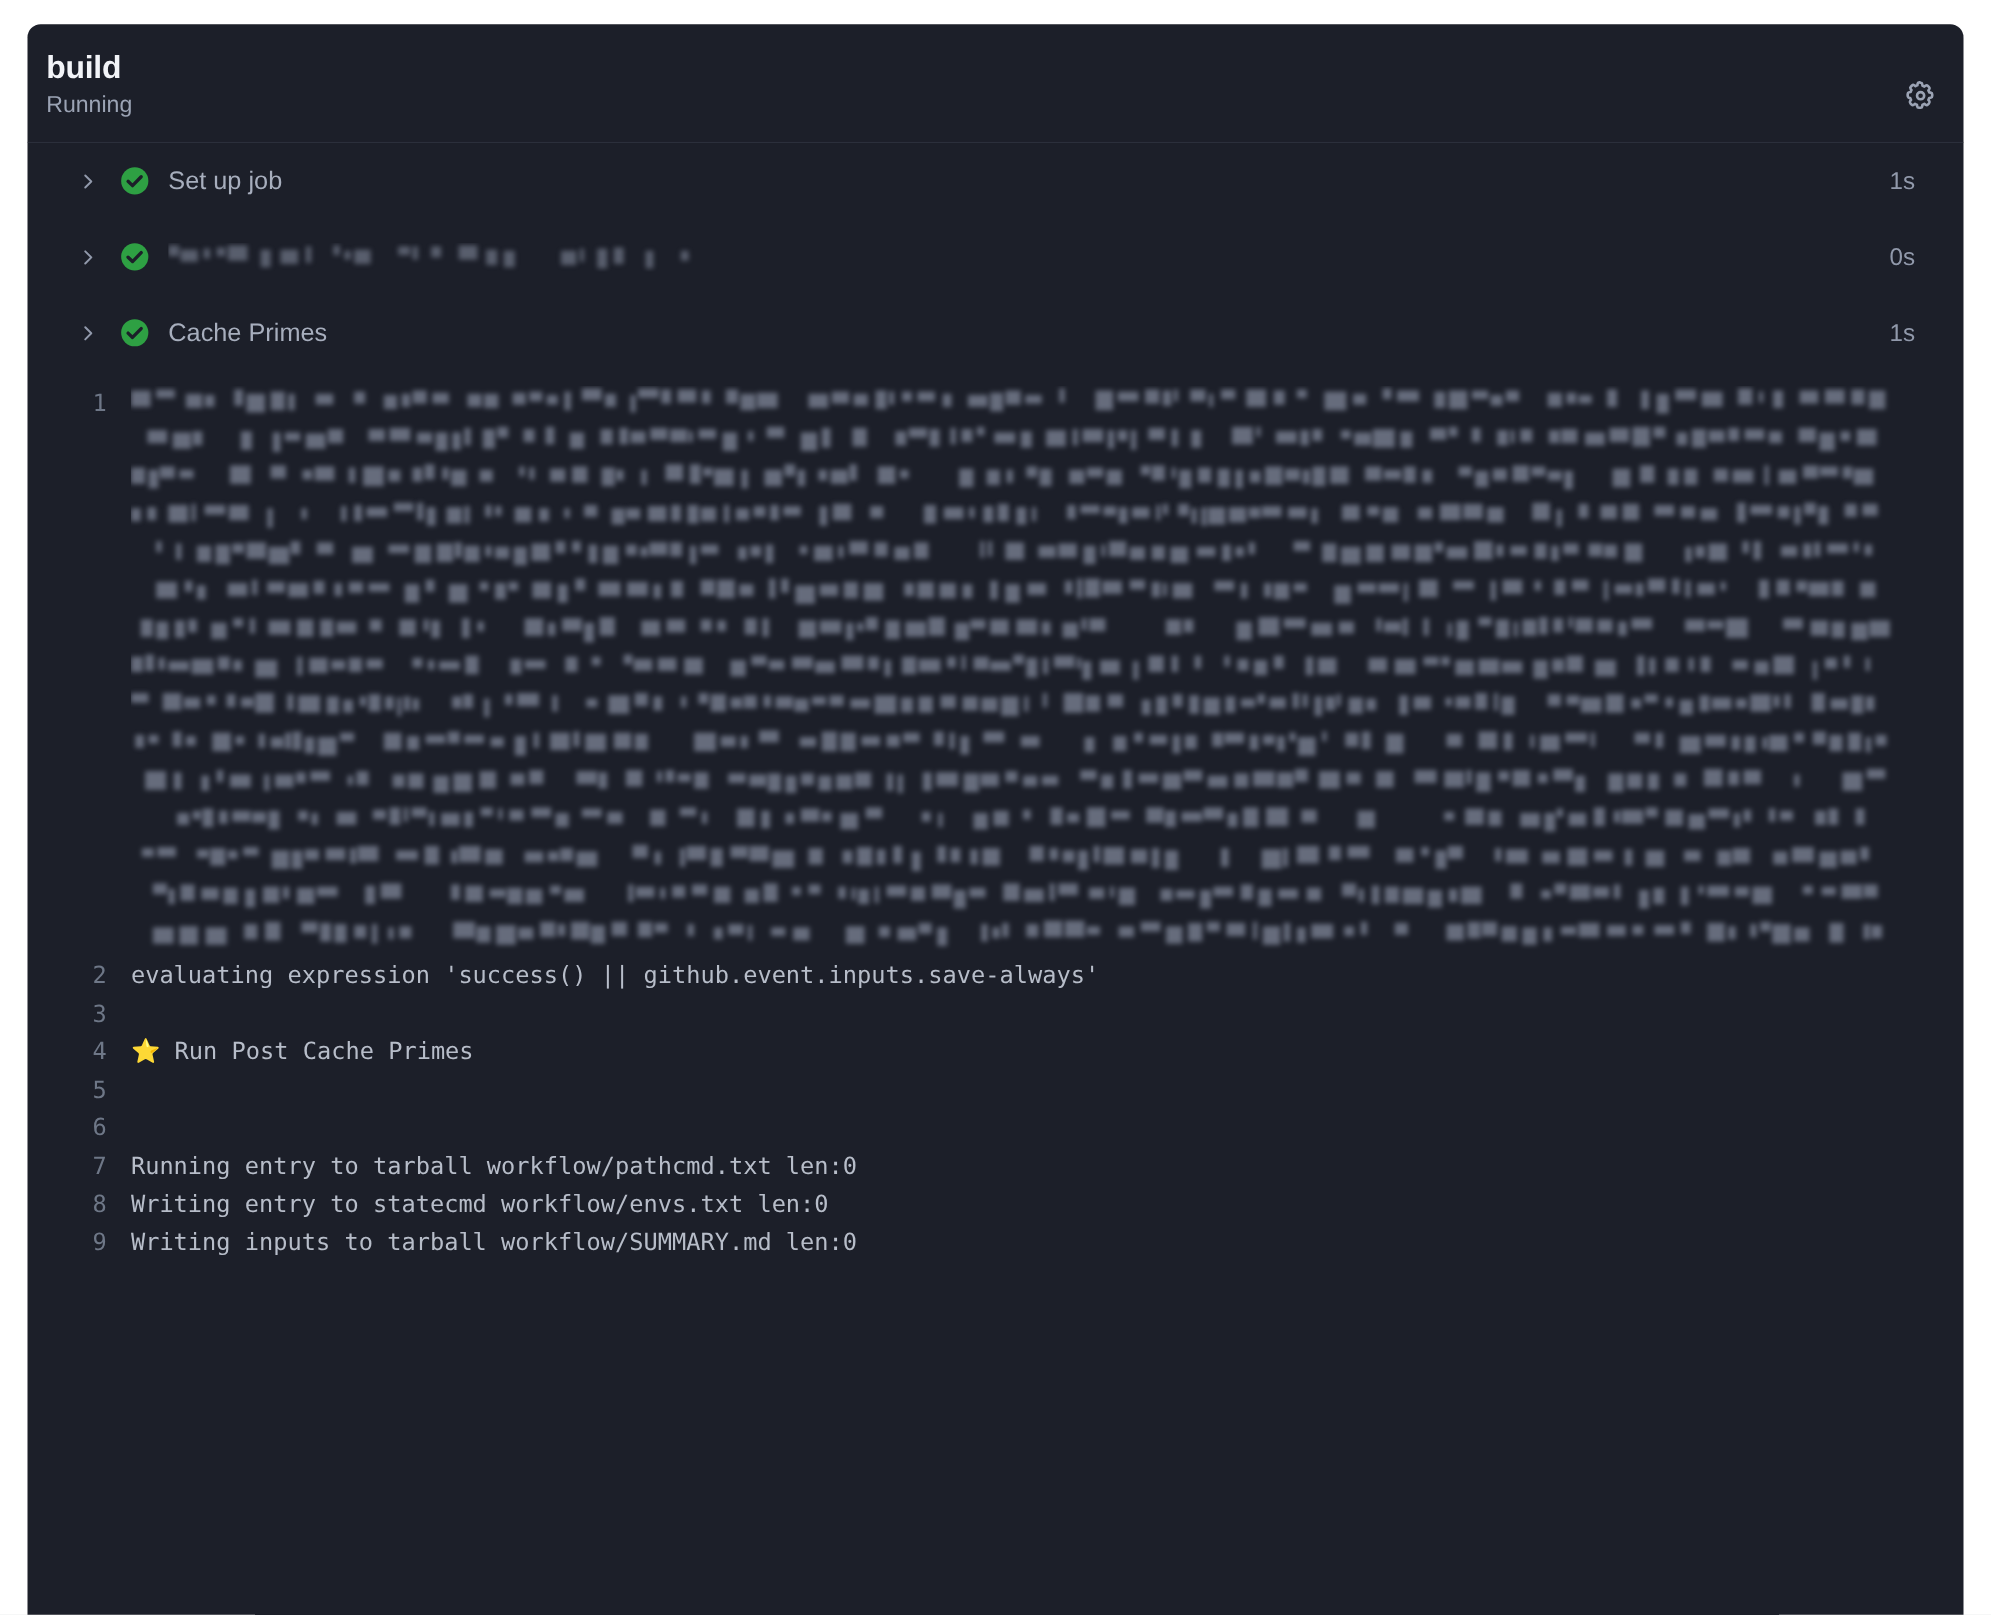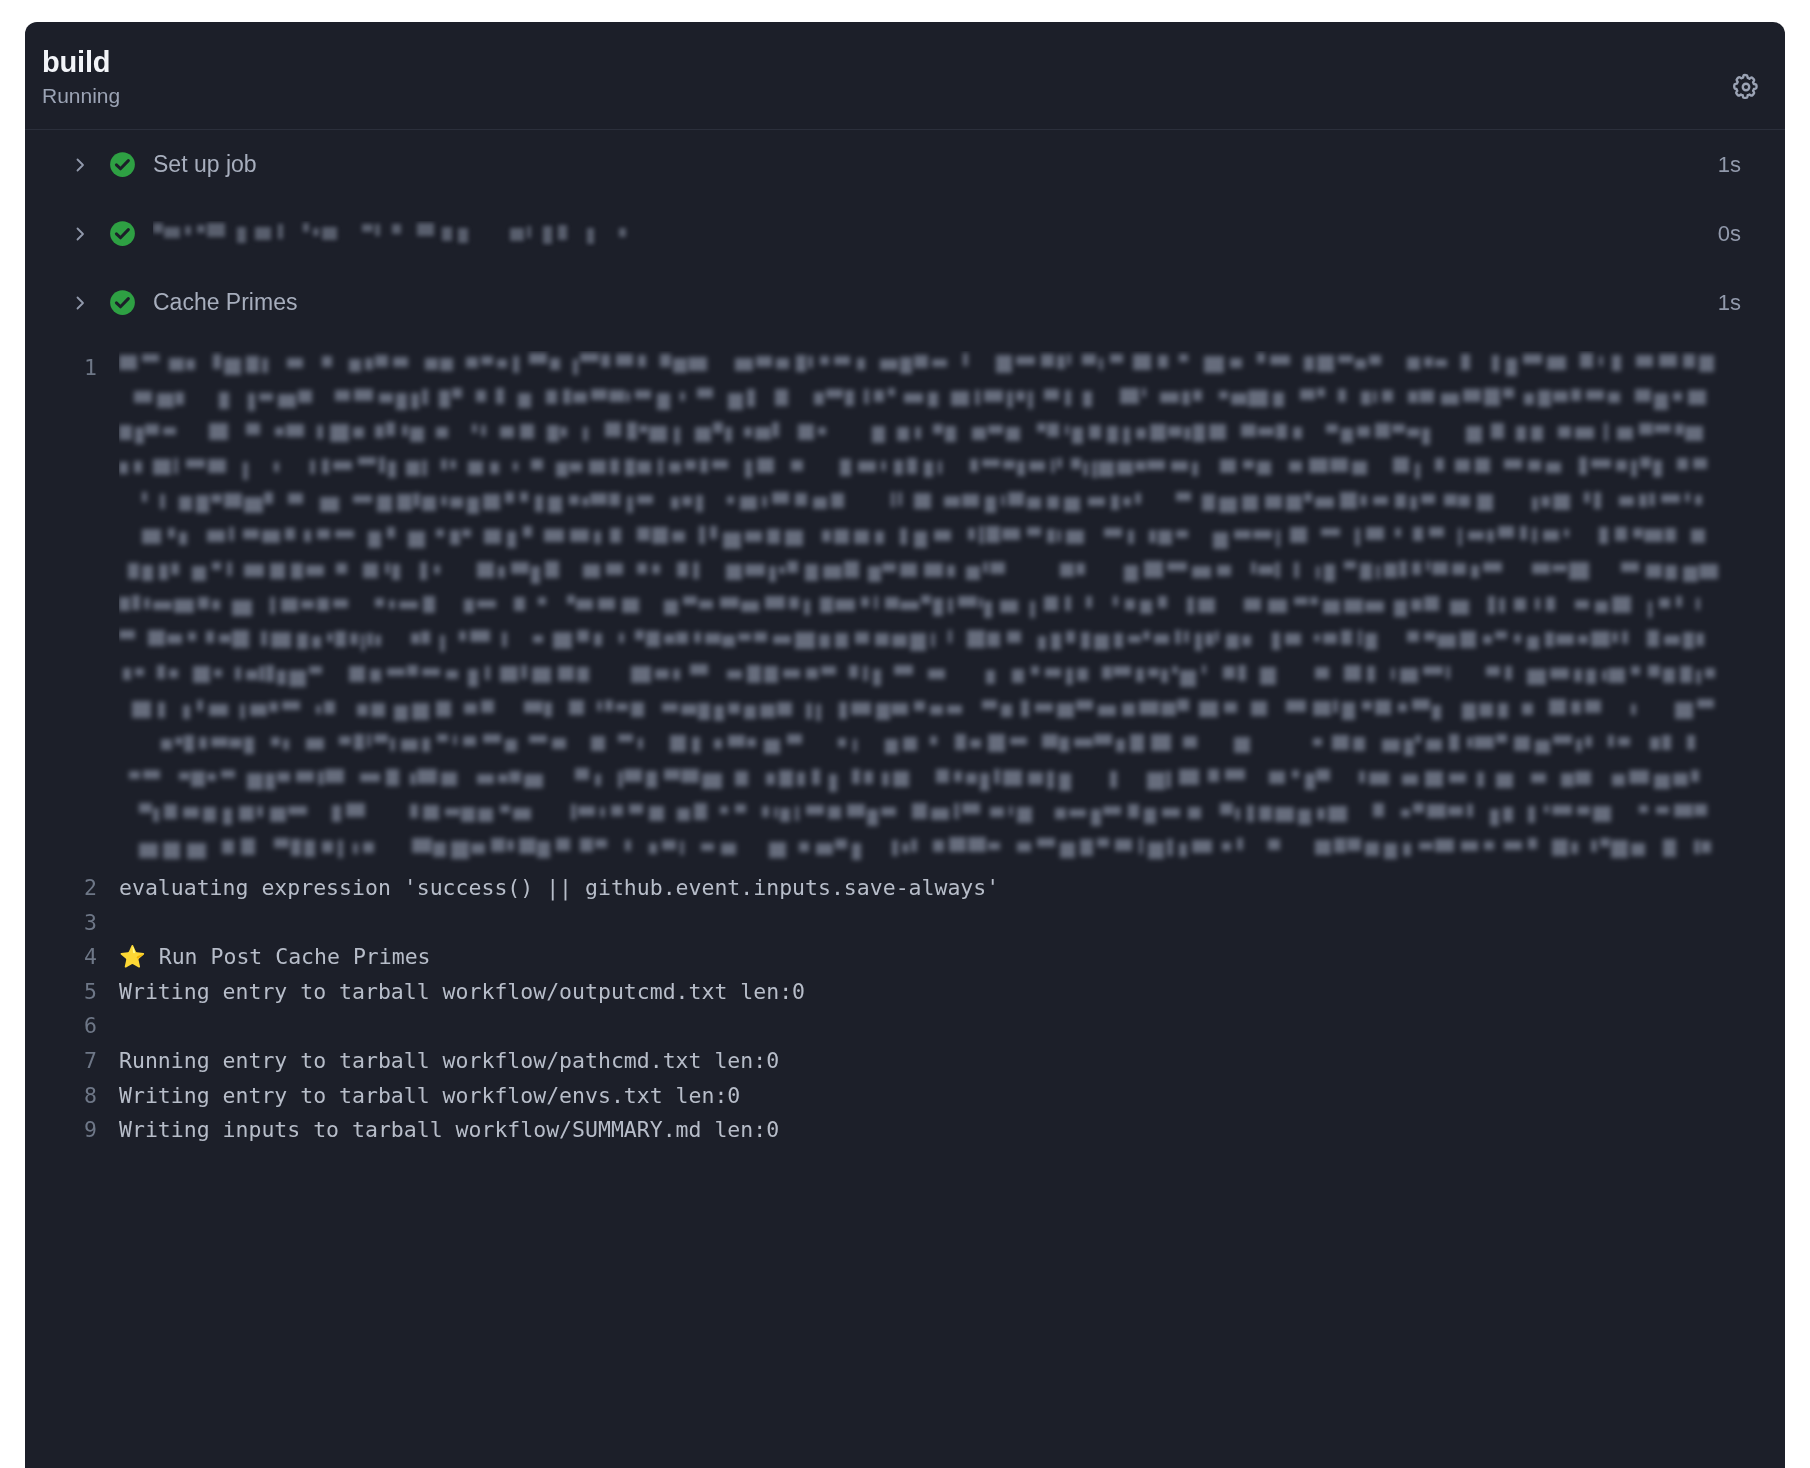--- a/index.html
+++ b/index.html
@@ -1460,35 +1460,34 @@
       <span class="ln">3</span>
     </div>
 
     <div class="log-line">
       <span class="ln">4</span>
       <span class="ltxt">⭐ Run Post Cache Primes</span>
     </div>
 
     <div class="log-line">
       <span class="ln">5</span>
-      <span class="ltxt">Writing entry to tarball workflow/outputcmd.txt len:0</span>
     </div>
 
     <div class="log-line">
       <span class="ln">6</span>
     </div>
 
     <div class="log-line">
       <span class="ln">7</span>
       <span class="ltxt">Running entry to tarball workflow/pathcmd.txt len:0</span>
     </div>
 
     <div class="log-line">
       <span class="ln">8</span>
-      <span class="ltxt">Writing entry to tarball workflow/envs.txt len:0</span>
+      <span class="ltxt">Writing entry to statecmd workflow/envs.txt len:0</span>
     </div>
 
     <div class="log-line">
       <span class="ln">9</span>
       <span class="ltxt">Writing inputs to tarball workflow/SUMMARY.md len:0</span>
     </div>
 
   </div>
 </div>
 

